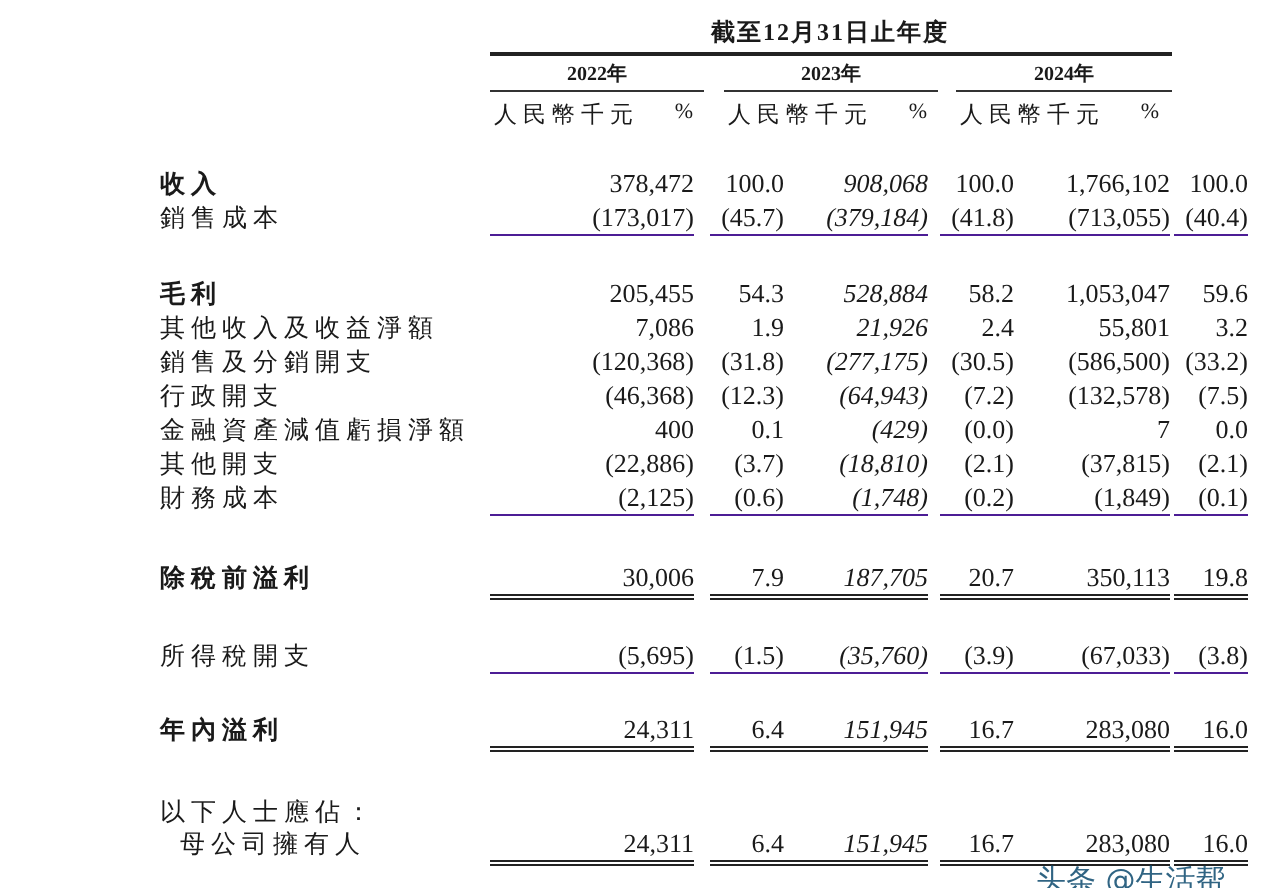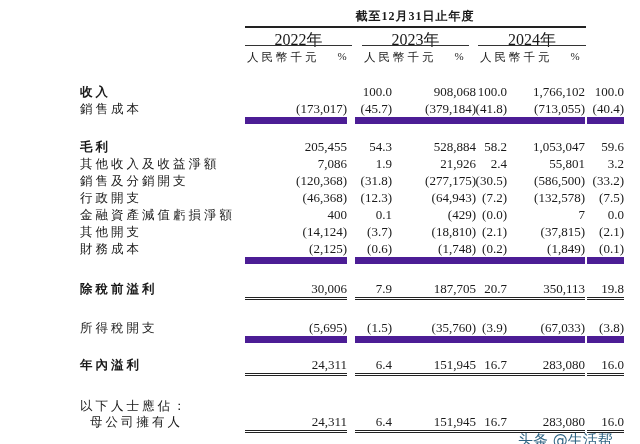--- a/index.html
+++ b/index.html
@@ -1,36 +1,36 @@
 <!DOCTYPE html>
 <html><head>
 <meta charset="utf-8">
 <style>
   html, body { margin:0; padding:0; background:#ffffff; }
   body { width:640px; height:444px; position:relative; overflow:hidden;
          font-family:"Liberation Serif", "DejaVu Serif", serif; color:#1a1a1a; }
   .abs { position:absolute; }
   .hdr-title { top:8px; left:245px; width:340px; text-align:center; font-size:12px; font-weight:bold; letter-spacing:1px; }
   .rule-top { top:26px; left:245px; width:341px; height:2px; background:#222; }
-  .year { top:30px; font-size:16px; font-weight:normal; text-align:center; }
+  .year { top:30px; font-size:10px; font-weight:bold; text-align:center; }
   .year-line { top:45px; height:1px; background:#333; }
   .unit { top:50px; font-size:11.5px; letter-spacing:3px; }
   .pct-h { top:50px; font-size:11px; text-align:center; width:20px; }
   .row { position:absolute; left:0; width:640px; height:17px; font-size:13px; }
   .lbl { position:absolute; left:80px; letter-spacing:3px; white-space:nowrap; font-family:"DejaVu Sans", sans-serif; font-size:12.5px; }
   .lbl.bold { font-weight:bold; }
   .lbl.indent { left:90px; }
   .num { position:absolute; text-align:right; white-space:nowrap; }
   .a22 { left:245px; width:102px; }
   .p22 { left:355px; width:37px; }
-  .a23 { left:374px; width:102px; }
+  .a23 { left:362px; width:102px;font-style:italic; }
   .p23 { left:470px; width:37px; }
   .a24 { left:483px; width:102px; }
   .p24 { left:587px; width:37px; }
-  .ul-s { border-bottom:7px solid #4c1d95; }
+  .ul-s { border-bottom:1px solid #4c1d95; }
   .ul-d { border-bottom:3px double #222; }
   .watermark { position:absolute; left:518px; top:431px; font-family:"DejaVu Sans", sans-serif; font-size:15px; color:#0c4a6e; opacity:0.85; }
 </style>
 </head>
 <body>
 
 <div class="abs hdr-title">截至12月31日止年度</div>
 <div class="abs rule-top"></div>
 
 <div class="abs year" style="left:245px;width:107px;">2022年</div>
@@ -42,20 +42,21 @@
 
 <div class="abs unit" style="left:247px;">人民幣千元</div>
 <div class="abs pct-h" style="left:332px;">%</div>
 <div class="abs unit" style="left:364px;">人民幣千元</div>
 <div class="abs pct-h" style="left:449px;">%</div>
 <div class="abs unit" style="left:480px;">人民幣千元</div>
 <div class="abs pct-h" style="left:565px;">%</div>
 
 <div class="row" style="top:84px;">
   <span class="lbl bold">收入</span>
+  <span class="num a22">378,472</span>
   <span class="num p22">100.0</span>
   <span class="num a23">908,068</span>
   <span class="num p23">100.0</span>
   <span class="num a24">1,766,102</span>
   <span class="num p24">100.0</span>
 </div>
 
 <div class="row" style="top:101px;">
   <span class="lbl">銷售成本</span>
   <span class="num a22 ul-s">(173,017)</span>
@@ -111,21 +112,21 @@
   <span class="num a22">400</span>
   <span class="num p22">0.1</span>
   <span class="num a23">(429)</span>
   <span class="num p23">(0.0)</span>
   <span class="num a24">7</span>
   <span class="num p24">0.0</span>
 </div>
 
 <div class="row" style="top:224px;">
   <span class="lbl">其他開支</span>
-  <span class="num a22">(14,124)</span>
+  <span class="num a22">(22,886)</span>
   <span class="num p22">(3.7)</span>
   <span class="num a23">(18,810)</span>
   <span class="num p23">(2.1)</span>
   <span class="num a24">(37,815)</span>
   <span class="num p24">(2.1)</span>
 </div>
 
 <div class="row" style="top:241px;">
   <span class="lbl">財務成本</span>
   <span class="num a22 ul-s">(2,125)</span>

